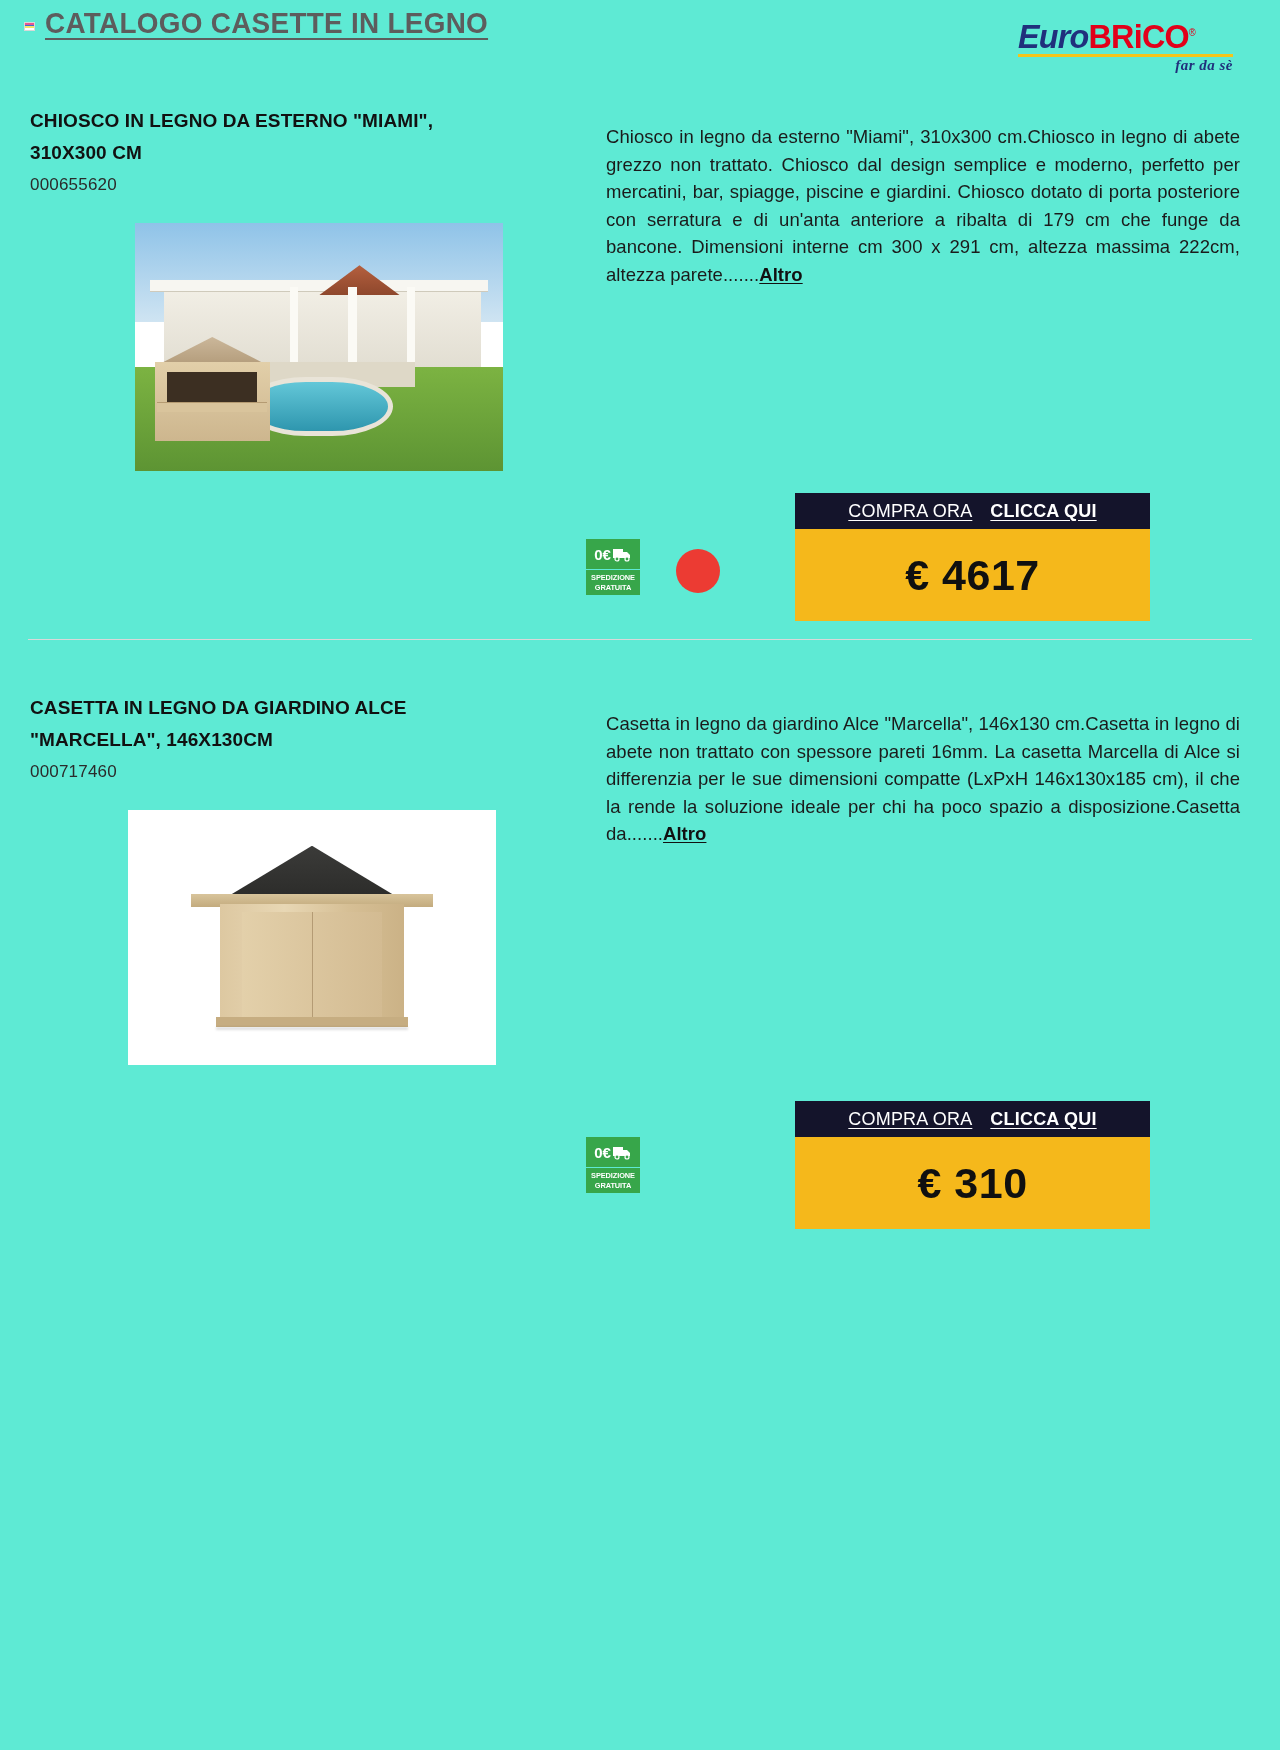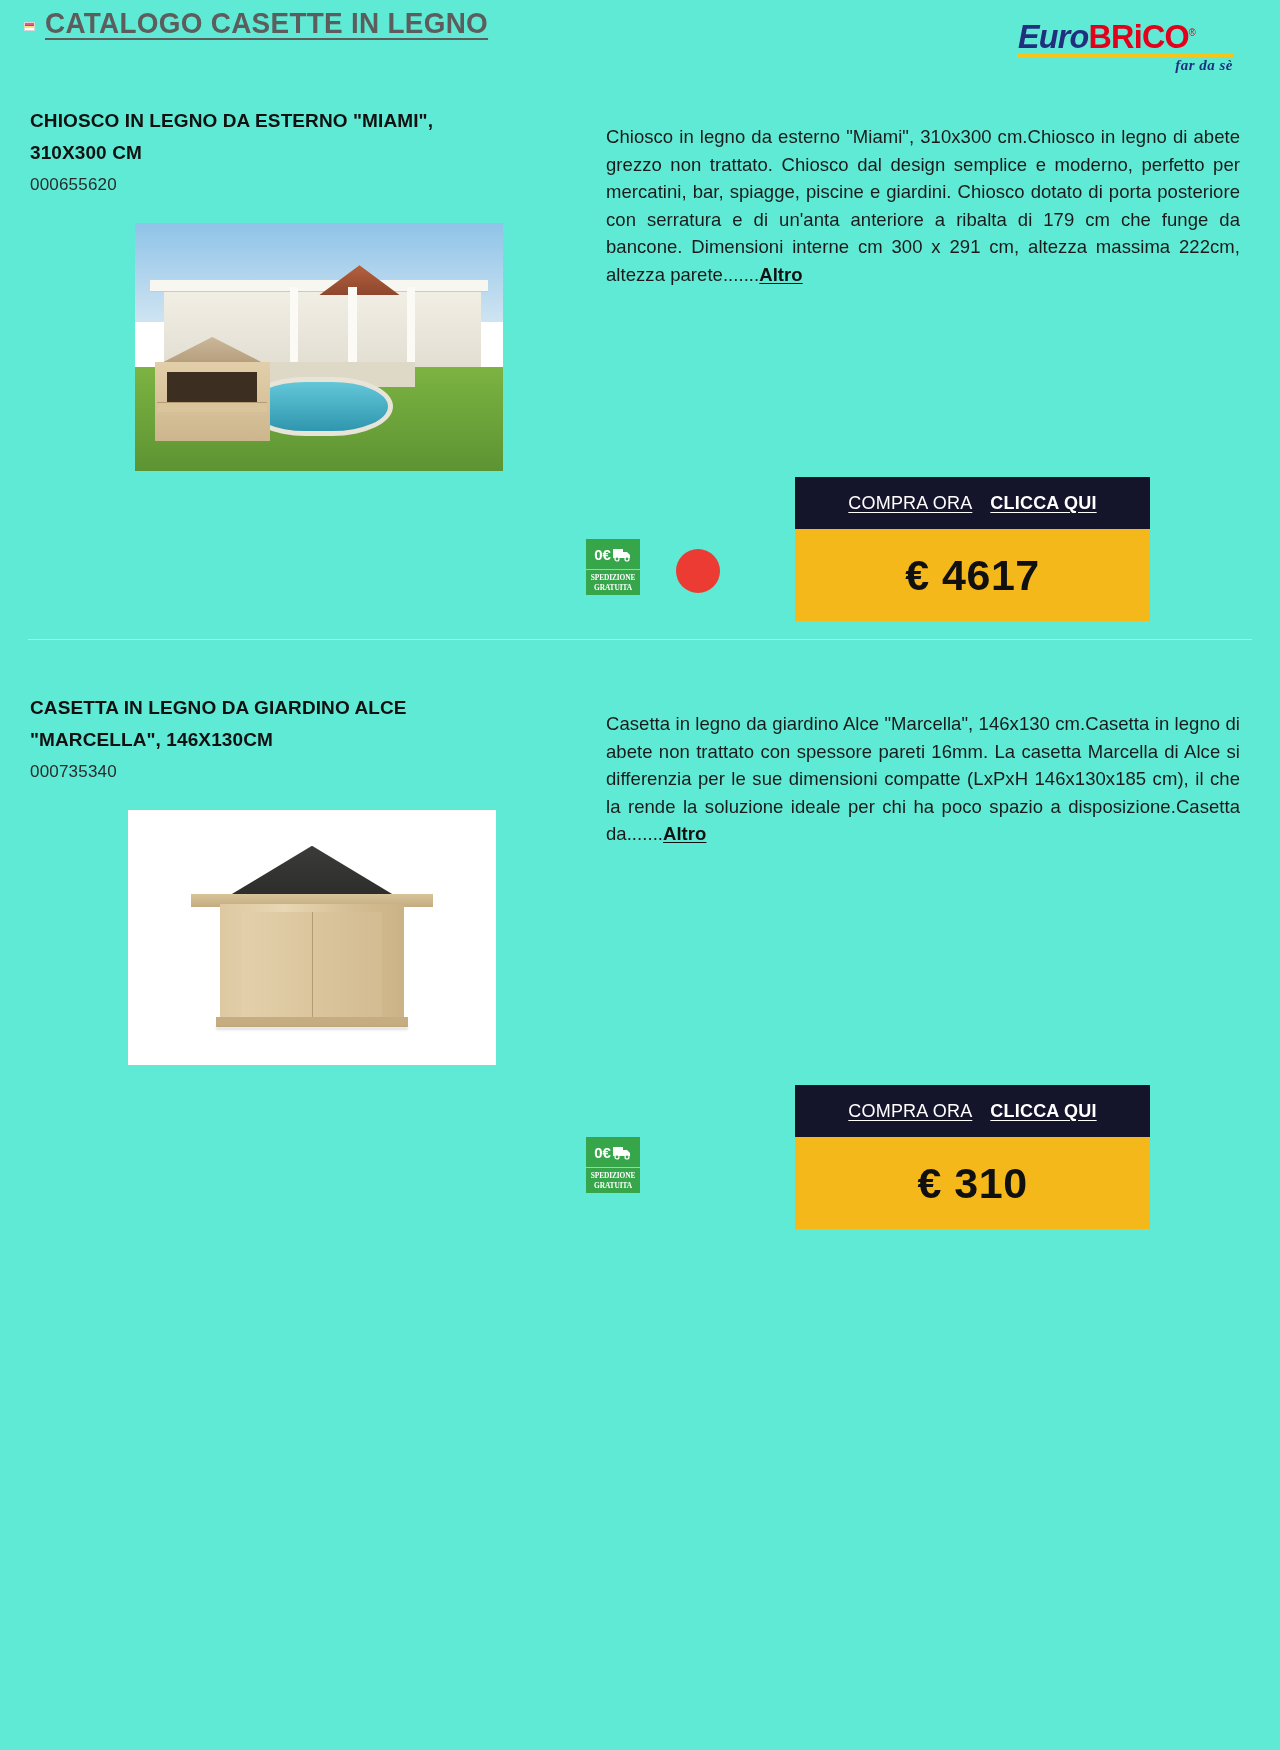--- a/index.html
+++ b/index.html
@@ -167,39 +167,39 @@
     flex-direction: column;
     align-items: center;
     justify-content: center;
     line-height: 9.5px;
   }
   .ship-bot span {
     color: #fff;
     font-size: 7.4px;
     font-weight: bold;
     letter-spacing: -0.1px;
-    font-family: Liberation Serif, serif;
+    font-family: Liberation Sans, sans-serif;
   }
   .red-dot {
     position: absolute;
     width: 44px; height: 44px;
     border-radius: 50%;
     background: #ec3b33;
     left: 646px;
     bottom: 28px;
   }
   .cta-block {
     position: absolute;
     left: 765px;
     bottom: 0;
     width: 355px;
   }
   .cta-bar {
     background: #14142b;
-    height: 52px;
+    height: 36px;
     display: flex;
     align-items: center;
     justify-content: center;
     gap: 18px;
   }
   .cta-now {
     color: #ffffff;
     font-size: 18px;
     font-weight: normal;
     text-decoration: underline;
@@ -386,21 +386,21 @@
       </div>
     </div>
   </div>
 
   <div class="divider"></div>
 
   <div class="product" style="margin-top:52px;">
     <div class="product-top">
       <div class="col-left">
         <div class="p-title">CASETTA IN LEGNO DA GIARDINO ALCE "MARCELLA", 146X130CM</div>
-        <div class="p-sku">000735340</div>
+        <div class="p-sku">000717460</div>
         <div class="p-imgwrap" style="margin-left:98px;height:255px;">
           <div class="scene2">
             <div class="shed-roof"></div>
             <div class="shed-roof-edge"></div>
             <div class="shed-body"></div>
             <div class="shed-door"></div>
             <div class="shed-door-split"></div>
             <div class="shed-base"></div>
             <div class="shed-shadow"></div>
           </div>

